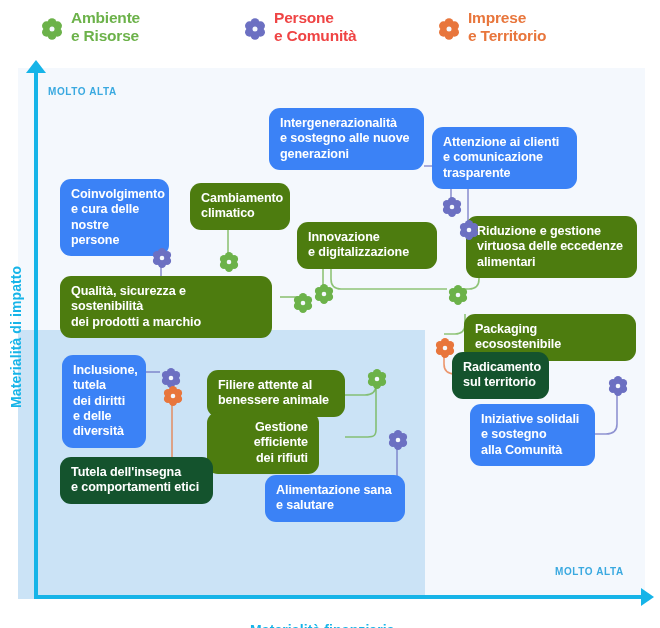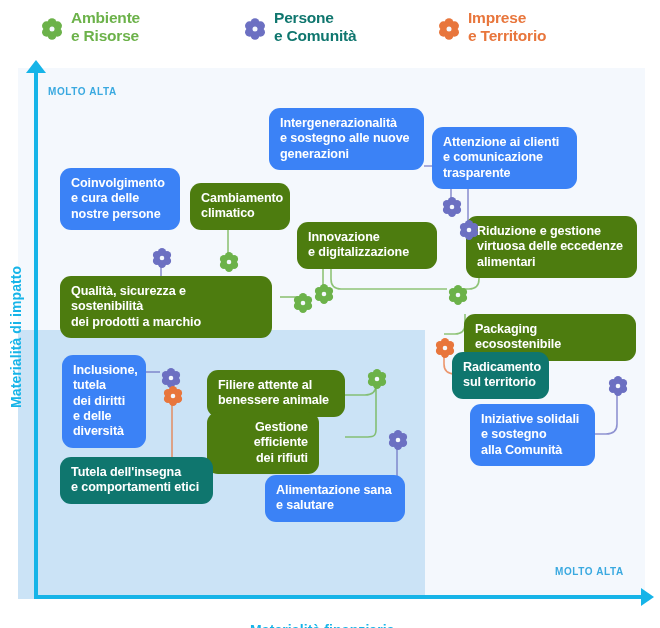--- a/index.html
+++ b/index.html
@@ -14,21 +14,21 @@
   
   .legend { position: absolute; top: 0; left: 0; width: 660px; height: 62px; }
   .legend-item {
     position: absolute; display: flex; align-items: flex-end; gap: 7px;
   }
   .legend-text {
     font-size: 15.5px; font-weight: bold; line-height: 1.17;
     letter-spacing: -0.2px; white-space: pre-line;
   }
   .lg-green  { color: #6cb24a; }
-  .lg-purple { color: #0f766e; }
+  .lg-purple { color: #ef4444; }
   .lg-orange { color: #e8763c; }
 
   
   .plot {
     position: absolute; left: 18px; top: 68px;
     width: 627px; height: 531px;
     background: #f4f8fd;
   }
   .quadrant-shade {
     position: absolute; left: 18px; top: 330px;
@@ -86,21 +86,21 @@
     position: absolute;
     border-radius: 11px;
     color: #ffffff;
     font-size: 12.6px; font-weight: bold; line-height: 1.22;
     padding: 8px 11px;
     white-space: pre-line;
     letter-spacing: -0.1px;
   }
   .c-green  { background: #4d7c0f; }
   .c-purple { background: #3b82f6; }
-  .c-orange { background: #0f766e; }
+  .c-orange { background: #14532d; }
 
   
   .gear { position: absolute; width: 22px; height: 22px; }
 </style>
 </head>
 <body>
 
 <div id="root">
 
   <div class="legend" id="legend">
@@ -187,21 +187,21 @@
       <path d="M 617,380 L 617,424 C 617,431 613,434 606,434 L 595,434" stroke="#6c70c2" stroke-width="1.6" fill="none" opacity="0.75"></path>
     </svg>
 
   <div id="boxes">
       <div class="box c-purple" style="left: 269px; top: 108px; width: 155px;">Intergenerazionalità
 e sostegno alle nuove
 generazioni</div>
       <div class="box c-purple" style="left: 432px; top: 127px; width: 145px;">Attenzione ai clienti
 e comunicazione
 trasparente</div>
-      <div class="box c-purple" style="left: 60px; top: 168px; width: 120px;">Coinvolgimento
+      <div class="box c-purple" style="left: 60px; top: 179px; width: 109px;">Coinvolgimento
 e cura delle
 nostre persone</div>
       <div class="box c-green" style="left: 190px; top: 183px; width: 100px;">Cambiamento
 climatico</div>
       <div class="box c-green" style="left: 297px; top: 222px; width: 140px;">Innovazione
 e digitalizzazione</div>
       <div class="box c-green" style="left: 466px; top: 216px; width: 171px;">Riduzione e gestione
 virtuosa delle eccedenze
 alimentari</div>
       <div class="box c-green" style="left: 60px; top: 276px; width: 212px;">Qualità, sicurezza e sostenibilità

